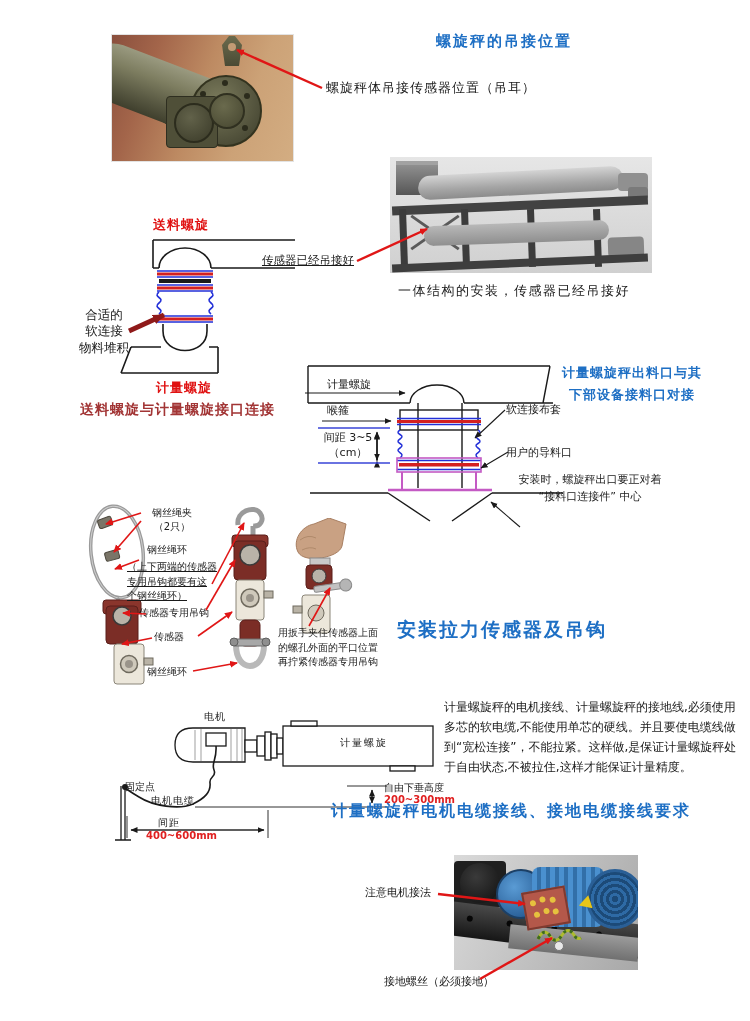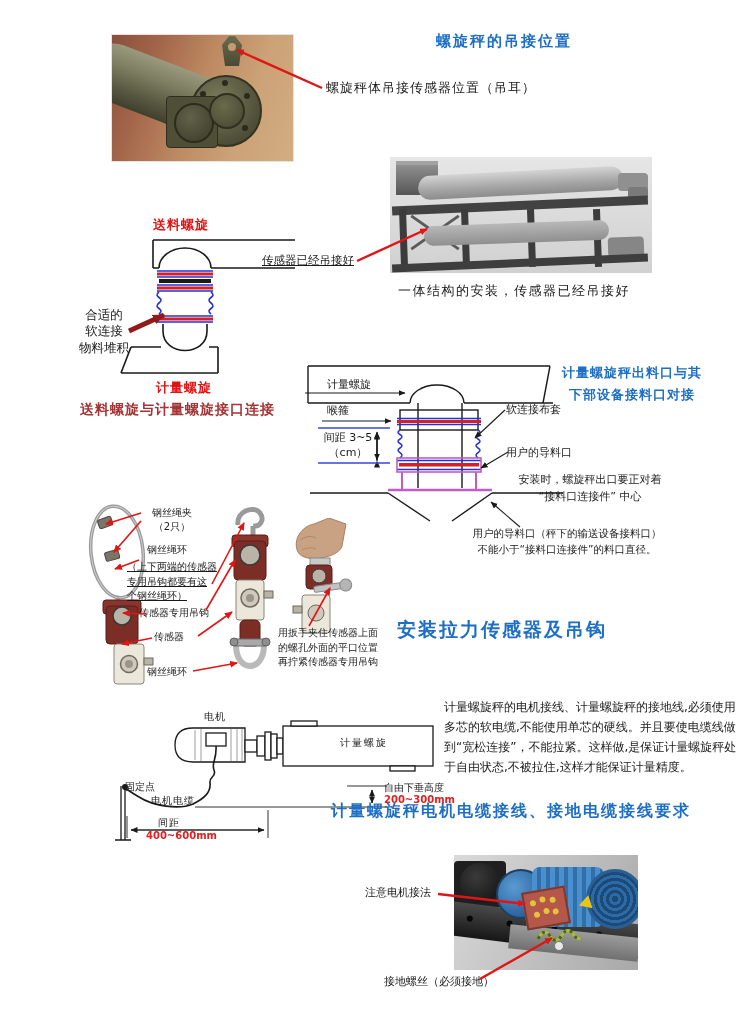--- a/index.html
+++ b/index.html
@@ -191,22 +191,20 @@
   <div class="abs ml ctr blue" style="left:556px;top:362px;width:152px;font-size:13px;line-height:1.7;letter-spacing:1px;">计量螺旋秤出料口与其
 下部设备接料口对接</div>
   <div class="abs" style="left:327px;top:377px;font-size:11px;">计量螺旋</div>
   <div class="abs" style="left:327px;top:403px;font-size:11px;">喉箍</div>
   <div class="abs ml ctr" style="left:318px;top:431px;width:60px;font-size:11px;line-height:1.35;">间距 3~5
 （cm）</div>
   <div class="abs" style="left:506px;top:402px;font-size:11px;">软连接布套</div>
   <div class="abs" style="left:506px;top:445px;font-size:11px;">用户的导料口</div>
   <div class="abs ml ctr" style="left:506px;top:472px;width:168px;font-size:11px;line-height:1.5;">安装时，螺旋秤出口要正对着
 “接料口连接件” 中心</div>
-  <div class="abs ml ctr" style="left:458px;top:526px;width:218px;font-size:10.5px;line-height:1.5;">用户的导料口（秤下的输送设备接料口）
-不能小于“接料口连接件”的料口直径。</div>
 
   <svg class="abs" style="left:76px;top:498px;" width="96" height="196" viewBox="0 0 96 196">
     <ellipse cx="41" cy="54" rx="26" ry="46" fill="none" stroke="#9a9a9a" stroke-width="3.5" transform="rotate(-6 41 54)"></ellipse>
     <ellipse cx="41" cy="54" rx="26" ry="46" fill="none" stroke="#cfcfcf" stroke-width="1" transform="rotate(-6 41 54)"></ellipse>
     <g fill="#7a7568" stroke="#4d493f" stroke-width="1">
       <rect x="22" y="20" width="14" height="9" rx="2" transform="rotate(-20 29 24)"></rect>
       <rect x="29" y="53" width="14" height="9" rx="2" transform="rotate(-15 36 57)"></rect>
     </g>
     <path d="M41,100 L46,108" stroke="#9a9a9a" stroke-width="3.5" fill="none"></path>
     <rect x="27" y="102" width="38" height="14" rx="3" fill="#8a352c" stroke="#5a1f1a"></rect>

